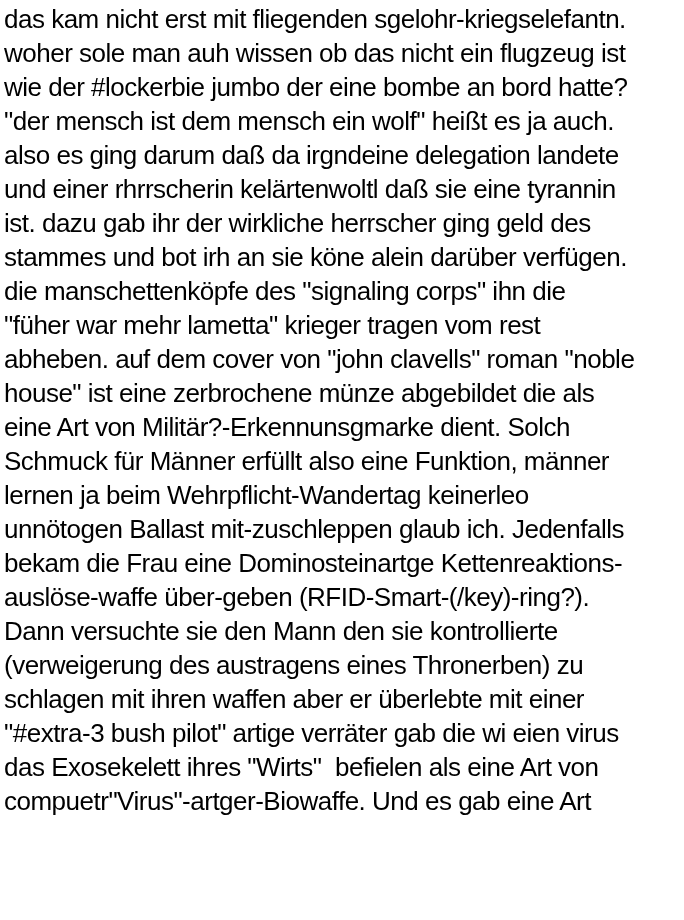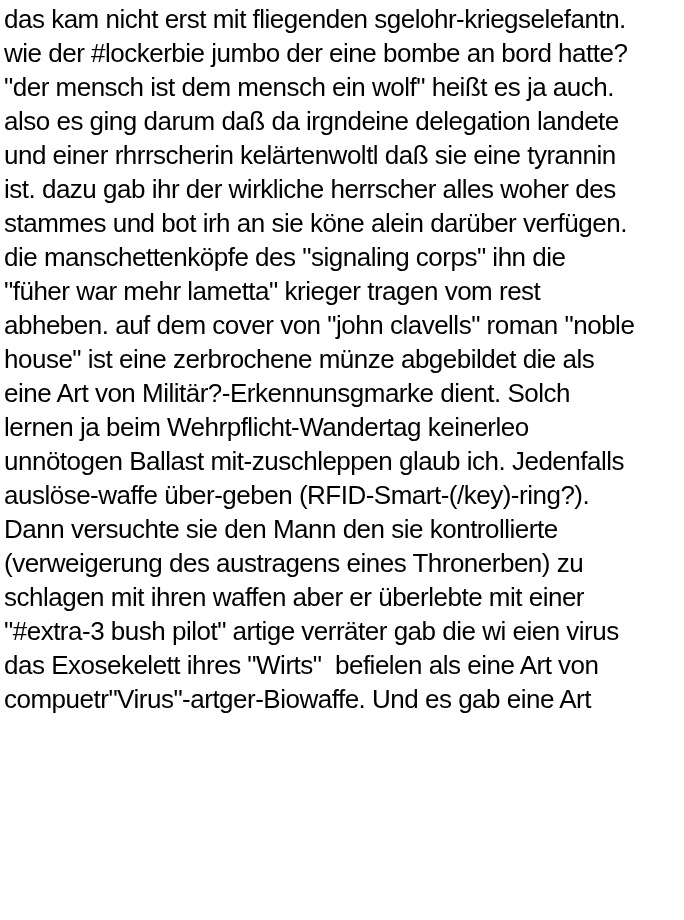--- a/index.html
+++ b/index.html
@@ -27,33 +27,36 @@
       height: 34px;
       line-height: 34px;
       white-space: pre; 
     }
   </style>
 </head>
 <body>
 
 <main class="text-document">
     <div class="line">das kam nicht erst mit fliegenden sgelohr-kriegselefantn.</div>
+    <div class="line">woher sole man auh wissen ob das nicht ein flugzeug ist</div>
     <div class="line">wie der #lockerbie jumbo der eine bombe an bord hatte?</div>
     <div class="line">"der mensch ist dem mensch ein wolf" heißt es ja auch.</div>
     <div class="line">also es ging darum daß da irgndeine delegation landete</div>
     <div class="line">und einer rhrrscherin kelärtenwoltl daß sie eine tyrannin</div>
-    <div class="line">ist. dazu gab ihr der wirkliche herrscher alles woher des</div>
+    <div class="line">ist. dazu gab ihr der wirkliche herrscher ging geld des</div>
     <div class="line">stammes und bot irh an sie köne alein darüber verfügen.</div>
     <div class="line">die manschettenköpfe des "signaling corps" ihn die</div>
     <div class="line">"füher war mehr lametta" krieger tragen vom rest</div>
     <div class="line">abheben. auf dem cover von "john clavells" roman "noble</div>
     <div class="line">house" ist eine zerbrochene münze abgebildet die als</div>
     <div class="line">eine Art von Militär?-Erkennunsgmarke dient. Solch</div>
+    <div class="line">Schmuck für Männer erfüllt also eine Funktion, männer</div>
     <div class="line">lernen ja beim Wehrpflicht-Wandertag keinerleo</div>
     <div class="line">unnötogen Ballast mit-zuschleppen glaub ich. Jedenfalls</div>
+    <div class="line">bekam die Frau eine Dominosteinartge Kettenreaktions-</div>
     <div class="line">auslöse-waffe über-geben (RFID-Smart-(/key)-ring?).</div>
     <div class="line">Dann versuchte sie den Mann den sie kontrollierte</div>
     <div class="line">(verweigerung des austragens eines Thronerben) zu</div>
     <div class="line">schlagen mit ihren waffen aber er überlebte mit einer</div>
     <div class="line">"#extra-3 bush pilot" artige verräter gab die wi eien virus</div>
     <div class="line">das Exosekelett ihres "Wirts"  befielen als eine Art von</div>
     <div class="line">compuetr"Virus"-artger-Biowaffe. Und es gab eine Art</div>
   </main>
 
 </body></html>

